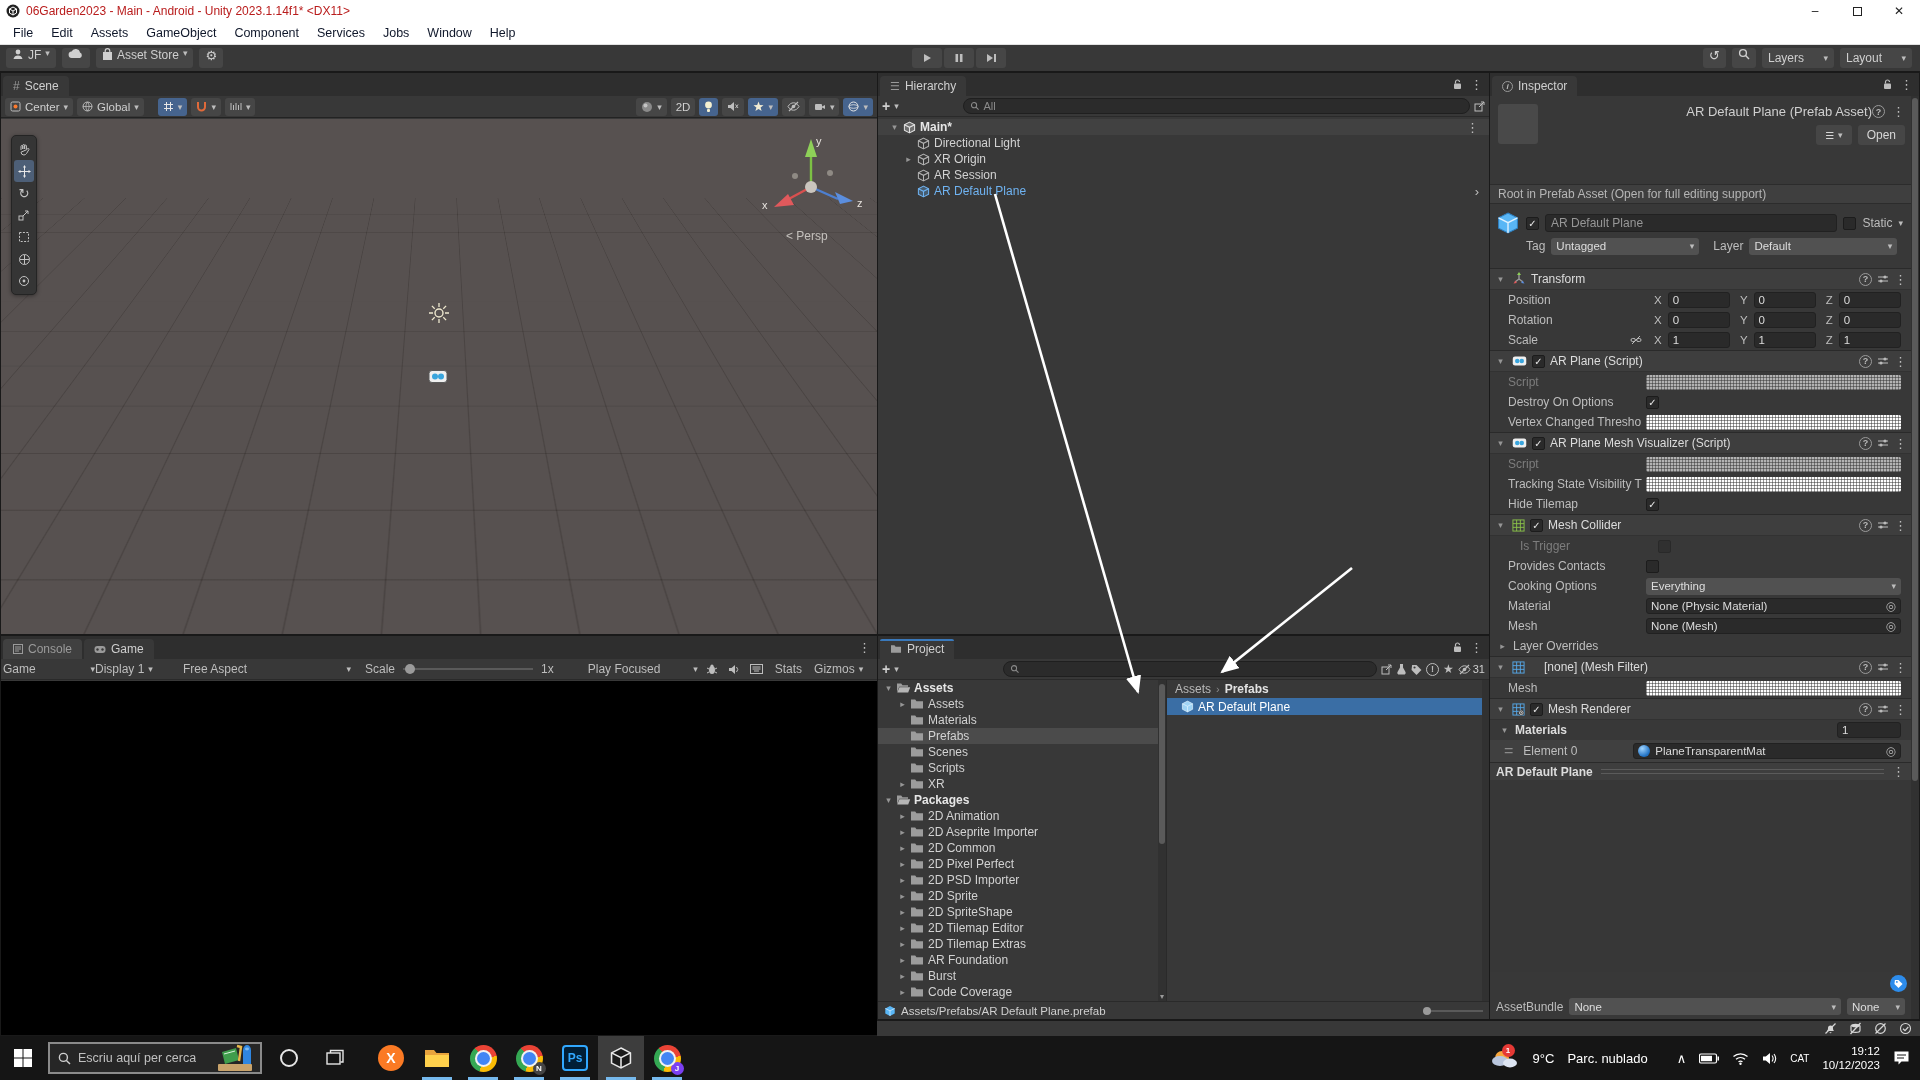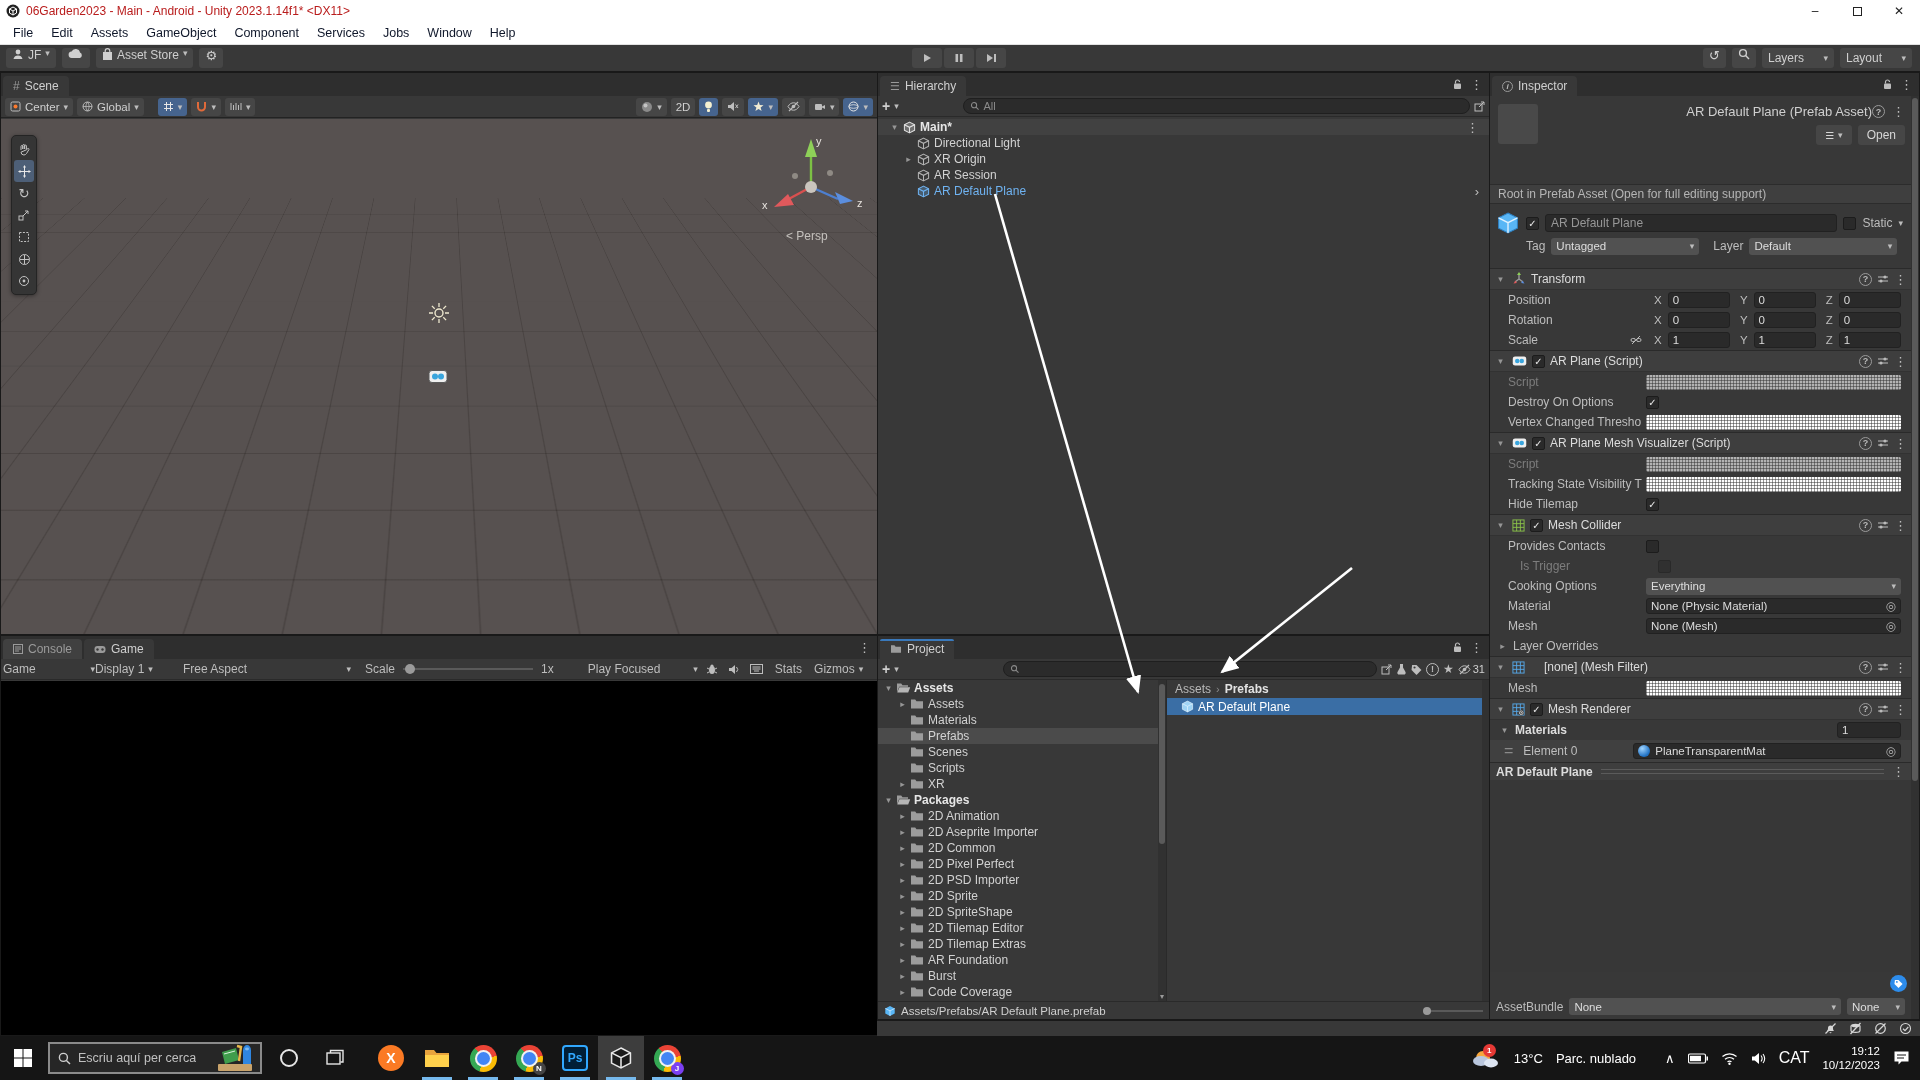--- a/index.html
+++ b/index.html
@@ -714,27 +714,27 @@
           <span class="helpc">?</span>
           <span>
               <svg width="12" height="10" viewBox="0 0 12 10">
                 <path d="M1 3h10M1 7h10" stroke="#bbb"></path>
                 <circle cx="8" cy="3" r="1.6" fill="#bbb"></circle>
                 <circle cx="4" cy="7" r="1.6" fill="#bbb"></circle>
               </svg>
             </span>
           <span class="kebab">⋮</span>
         </div>
+        <div class="prop-row" style="padding-left:30px">
+            <span class="prop-lb dis">Is Trigger</span>
+            <span class="cb" style="opacity:.5"></span>
+          </div>
         <div class="prop-row">
             <span class="prop-lb">Provides Contacts</span>
             <span class="cb"></span>
-          </div>
-        <div class="prop-row" style="padding-left:30px">
-            <span class="prop-lb dis">Is Trigger</span>
-            <span class="cb" style="opacity:.5"></span>
           </div>
         <div class="prop-row">
             <span class="prop-lb">Cooking Options</span>
             <div class="dd flex1">
               <span>Everything</span>
               <span class="caret">▾</span>
             </div>
           </div>
         <div class="prop-row">
             <span class="prop-lb">Material</span>
@@ -1323,21 +1323,21 @@
 
     <div class="tray">
       <span style="position:relative">
         <svg width="30" height="24" viewBox="0 0 30 24">
             <circle cx="12" cy="12" r="7" fill="#f7a63c"></circle>
             <ellipse cx="10" cy="15" rx="8" ry="5" fill="#b9c6dd"></ellipse>
             <ellipse cx="20" cy="17" rx="7" ry="4.4" fill="#dde5f2"></ellipse>
           </svg>
         <span class="badge" style="background:#e53935;right:auto;left:12px;top:-2px">1</span>
       </span>
-      <span class="traytxt">13°C</span>
+      <span class="traytxt">9°C</span>
       <span class="traytxt">Parc. nublado</span>
       <span style="font-size:13px;margin-left:16px">∧</span>
       <span>
           <svg width="20" height="11" viewBox="0 0 20 11">
             <rect x="0.5" y="1" width="17" height="9" rx="1.5" fill="none" stroke="#fff" stroke-width="1.2"></rect>
             <rect x="18.5" y="3.5" width="1.5" height="4" fill="#fff"></rect>
             <rect x="2" y="2.8" width="11" height="5.4" fill="#fff"></rect>
           </svg>
         </span>
       <span>
@@ -1345,21 +1345,21 @@
             <path d="M1.5 4.5a10.5 10.5 0 0 1 14 0M4 7.2a7 7 0 0 1 9 0M6.5 9.8a3.6 3.6 0 0 1 4 0" fill="none" stroke="#fff" stroke-width="1.3"></path>
             <circle cx="8.5" cy="11.8" r="1.2" fill="#fff"></circle>
           </svg>
         </span>
       <span>
           <svg width="15" height="13" viewBox="0 0 15 13">
             <path d="M1 4.5h2.8L8 1v11L3.8 8.5H1Z" fill="#fff"></path>
             <path d="M10 3.5a5 5 0 0 1 0 6M12 2a7.5 7.5 0 0 1 0 9" fill="none" stroke="#fff" stroke-width="1.1"></path>
           </svg>
         </span>
-      <span class="traytxt" style="font-size:16px">CAT</span>
+      <span class="traytxt" style="font-size:10px">CAT</span>
       <span class="clock">
         <div>19:12</div>
         <div>10/12/2023</div>
       </span>
       <span>
           <svg width="17" height="16" viewBox="0 0 17 16">
             <path d="M1.5 1.5h14v10h-7l-3 3v-3h-4Z" fill="#fff"></path>
             <path d="M4 5h9M4 8h7" stroke="#151515"></path>
           </svg>
         </span>

